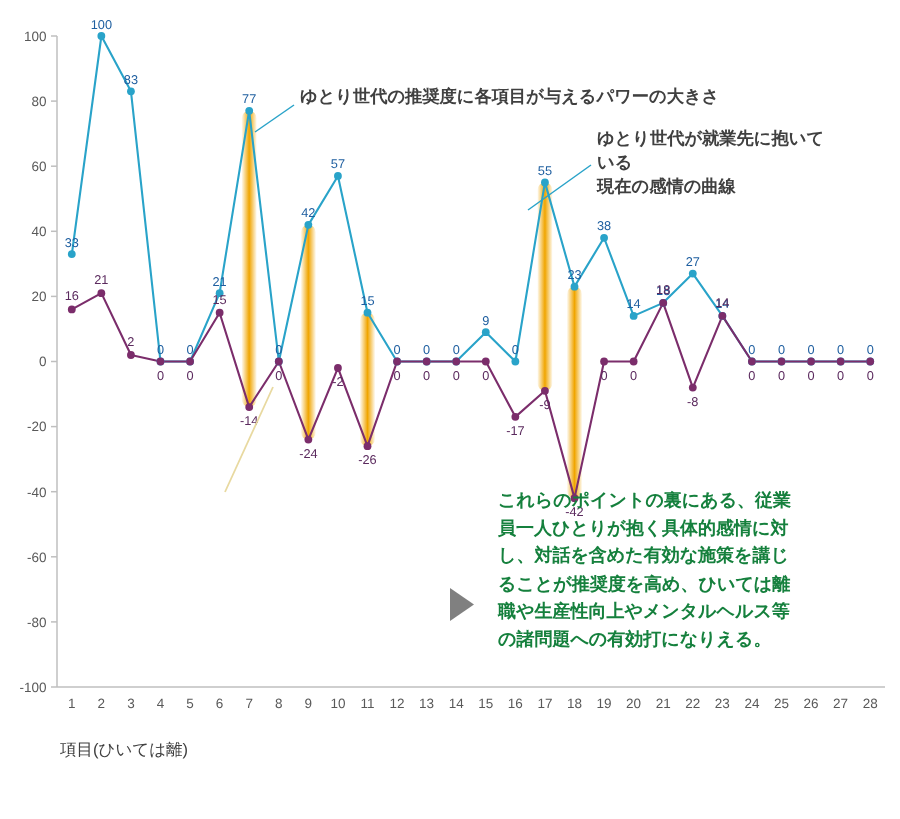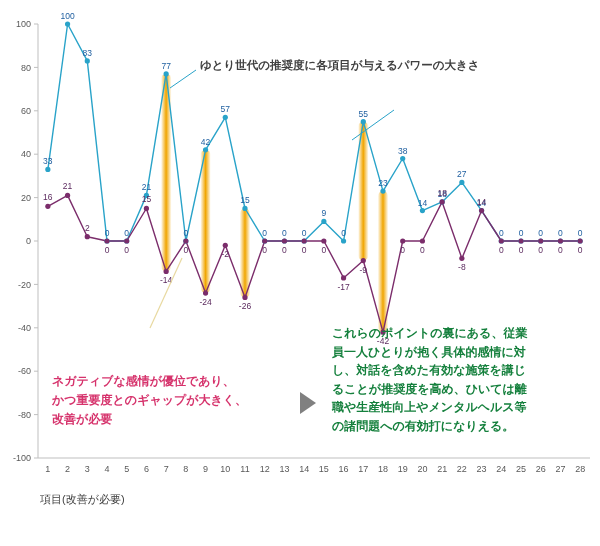--- a/index.html
+++ b/index.html
@@ -274,25 +274,25 @@
       <text x="521" y="253" text-anchor="middle" class="dl-purple">0</text>
       <text x="540.7142857142858" y="253" text-anchor="middle" class="dl-purple">0</text>
       <text x="560.4285714285714" y="253" text-anchor="middle" class="dl-purple">0</text>
       <text x="580.1428571428571" y="253" text-anchor="middle" class="dl-purple">0</text>
       <line x1="196" y1="70" x2="170" y2="88" stroke="#29a3c9" stroke-width="1"></line>
       <line x1="394" y1="110" x2="352" y2="140" stroke="#29a3c9" stroke-width="1"></line>
       <line x1="150" y1="328" x2="182" y2="258" stroke="#e8d9a0" stroke-width="1.2"></line>
     </svg>
 
   <div class="anno" id="anno-power">ゆとり世代の推奨度に各項目が与えるパワーの大きさ</div>
-  <div class="anno" id="anno-negative">ネガティブな感情が優位であり、
-かつ重要度とのギャップが大きく、
-改善が必要</div>
+  <div class="anno" id="anno-current">ゆとり世代が就業先に抱いて
+いる
+現在の感情の曲線</div>
   <div class="arrow-mark"></div>
   <div class="anno" id="anno-action">これらのポイントの裏にある、従業
 員一人ひとりが抱く具体的感情に対
 し、対話を含めた有効な施策を講じ
 ることが推奨度を高め、ひいては離
 職や生産性向上やメンタルヘルス等
 の諸問題への有効打になりえる。</div>
 
-  <div class="footnote">項目(改善が必要)</div>
+  <div class="footnote">項目(ひいては離)</div>
 </div>
 
 </body></html>

